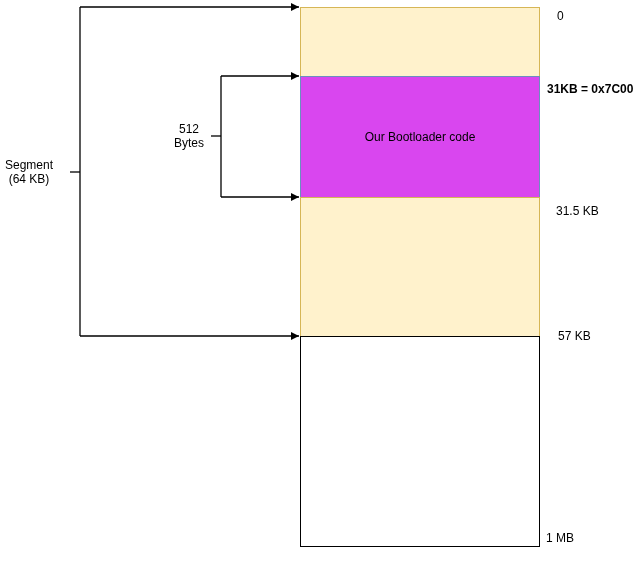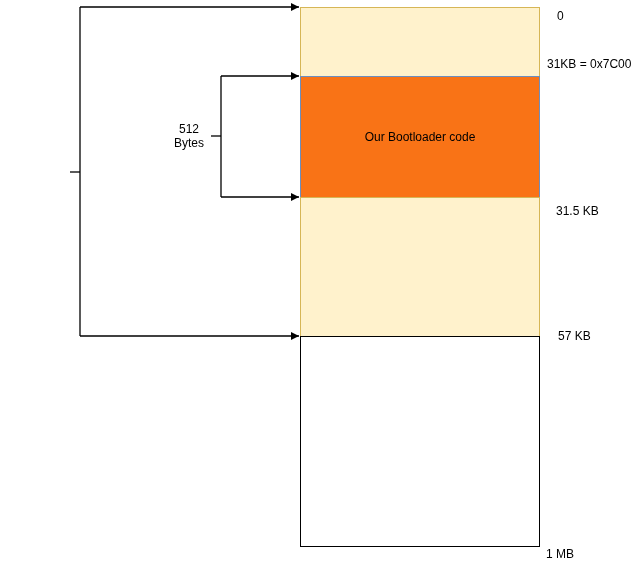--- a/index.html
+++ b/index.html
@@ -27,24 +27,24 @@
   .region-low   { top: 7px;   height: 70px;  }
   .region-boot  { top: 76px;  height: 122px; display: flex; align-items: center; justify-content: center; }
   .region-mid   { top: 197px; height: 140px; }
   .region-high  { top: 336px; height: 211px; }
   .addr-label {
     position: absolute;
     line-height: 16px;
     white-space: nowrap;
   }
   .addr-0       { left: 557px; top: 8px;   }
-  .addr-31kb    { left: 547px; top: 56px;  }
+  .addr-31kb    { left: 547px; top: 81px; font-weight: bold;  }
   .addr-31-5kb  { left: 556px; top: 203px; }
   .addr-64kb    { left: 558px; top: 328px; }
-  .addr-1mb     { left: 546px; top: 530px; margin-top: 16px; }
+  .addr-1mb     { left: 546px; top: 530px; }
   .bracket-label {
     position: absolute;
     text-align: center;
     line-height: 14px;
     white-space: nowrap;
   }
   .segment-label { left: 1px;   top: 158px; width: 56px; }
   .bytes-label   { left: 163px; top: 122px; width: 52px; }
   .ram-label {
     position: absolute;
@@ -65,21 +65,21 @@
     stroke-width: 1.3;
   }
 </style>
 </head>
 <body>
 
 <div class="canvas">
 
   <div class="region region-low" style="background-color: rgb(255, 242, 204); border-color: rgb(214, 182, 86);"></div>
 
-  <div class="region region-boot" style="background-color: #f97316; border-color: rgb(108, 142, 191);">
+  <div class="region region-boot" style="background-color: #d946ef; border-color: rgb(108, 142, 191);">
     <span>Our Bootloader code</span>
   </div>
 
   <div class="region region-mid" style="background-color: rgb(255, 242, 204); border-color: rgb(214, 182, 86);"></div>
 
   <div class="region region-high" style="background-color: rgb(255, 255, 255); border-color: rgb(0, 0, 0);"></div>
 
   <svg class="overlay" width="641" height="578">
     <defs>
       <marker id="arrow" viewBox="0 0 10 10" refX="10" refY="5" markerUnits="userSpaceOnUse" markerWidth="10" markerHeight="8" orient="auto">
@@ -99,20 +99,24 @@
       <line x1="211" y1="136" x2="221" y2="136"></line>
     </g>
   </svg>
 
   <div class="addr-label addr-0">0</div>
   <div class="addr-label addr-31kb">31KB = 0x7C00</div>
   <div class="addr-label addr-31-5kb">31.5 KB</div>
   <div class="addr-label addr-64kb">57 KB</div>
   <div class="addr-label addr-1mb">1 MB</div>
 
+  <div class="bracket-label segment-label">
+    <div>Segment</div>
+    <div>(64 KB)</div>
+  </div>
 
   <div class="bracket-label bytes-label">
     <div>512</div>
     <div>Bytes</div>
   </div>
 
 
 </div>
 
 </body></html>

